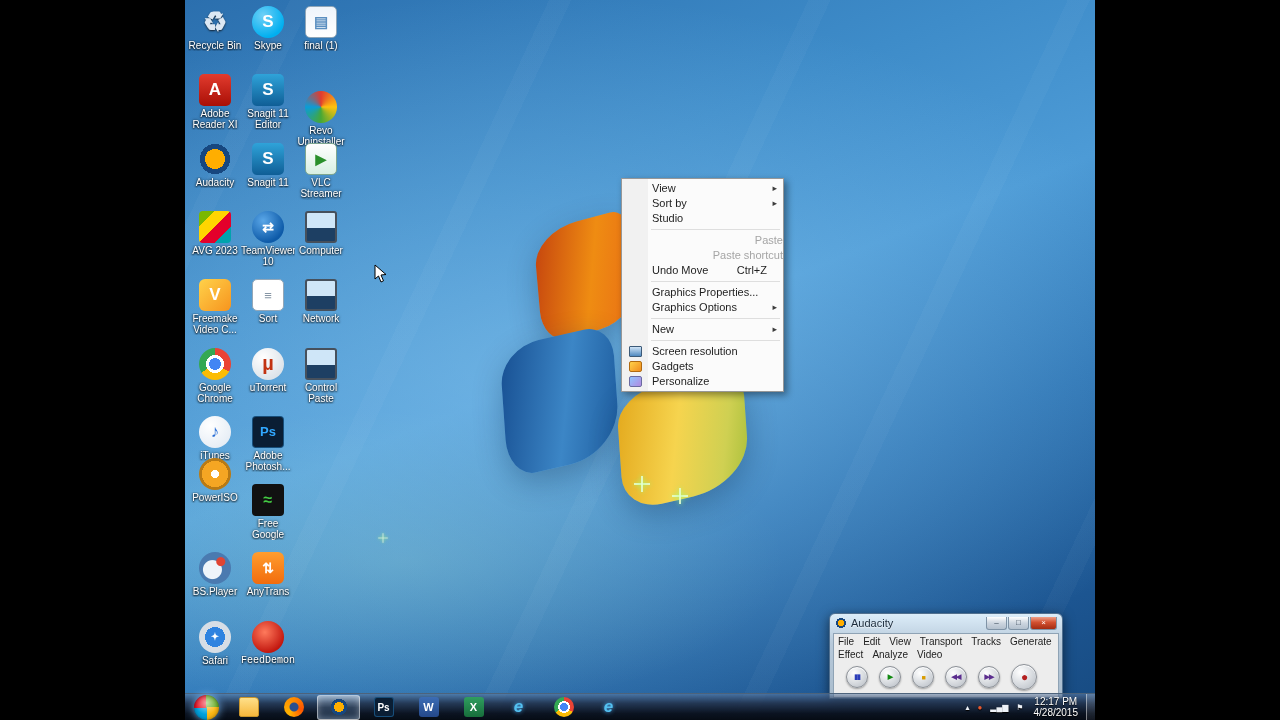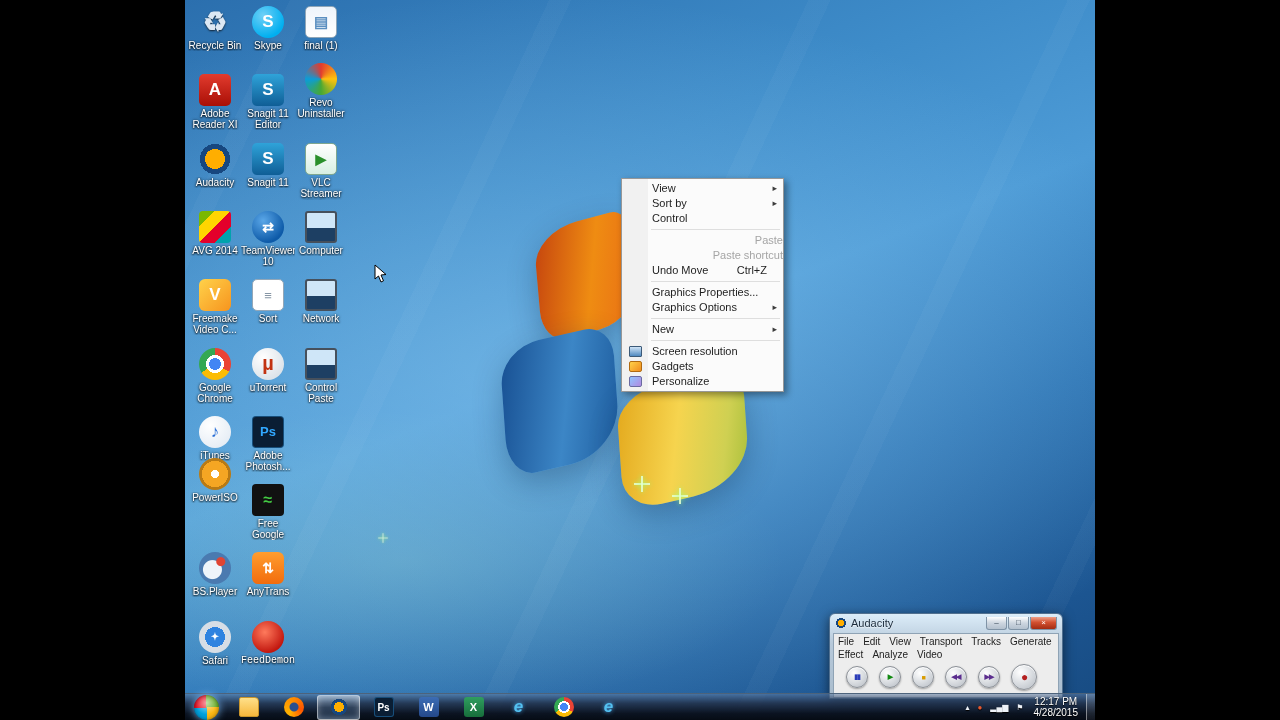--- a/index.html
+++ b/index.html
@@ -172,39 +172,39 @@
         <div class="dlabel">final (1)</div>
       </div>
       <div class="dicon" style="left: 3px; top: 74.3px;">
         <div class="tile i-reader">A</div>
         <div class="dlabel">Adobe Reader XI</div>
       </div>
       <div class="dicon" style="left: 56px; top: 74.3px;">
         <div class="tile i-snagit">S</div>
         <div class="dlabel">Snagit 11 Editor</div>
       </div>
-      <div class="dicon" style="left: 109px; top: 63px;">
+      <div class="dicon" style="left: 109px; top: 91px;">
         <div class="tile i-revo"></div>
         <div class="dlabel">Revo Uninstaller</div>
       </div>
       <div class="dicon" style="left: 3px; top: 142.6px;">
         <div class="tile i-audacity"></div>
         <div class="dlabel">Audacity</div>
       </div>
       <div class="dicon" style="left: 56px; top: 142.6px;">
         <div class="tile i-snagit">S</div>
         <div class="dlabel">Snagit 11</div>
       </div>
       <div class="dicon" style="left: 109px; top: 142.6px;">
         <div class="tile i-vlc">▶</div>
         <div class="dlabel">VLC Streamer Helper</div>
       </div>
       <div class="dicon" style="left: 3px; top: 210.9px;">
         <div class="tile i-avg"></div>
-        <div class="dlabel">AVG 2014</div>
+        <div class="dlabel">AVG 2023</div>
       </div>
       <div class="dicon" style="left: 56px; top: 210.9px;">
         <div class="tile i-teamviewer">⇄</div>
         <div class="dlabel">TeamViewer 10</div>
       </div>
       <div class="dicon" style="left: 109px; top: 210.9px;">
         <div class="tile i-computer"></div>
         <div class="dlabel">Computer</div>
       </div>
       <div class="dicon" style="left: 3px; top: 279.2px;">
@@ -268,21 +268,21 @@
   <div id="context-menu">
       <div class="mitem">
         <span class="mlabel">View</span>
         <span class="marrow">▸</span>
       </div>
       <div class="mitem">
         <span class="mlabel">Sort by</span>
         <span class="marrow">▸</span>
       </div>
       <div class="mitem">
-        <span class="mlabel">Control</span>
+        <span class="mlabel">Studio</span>
       </div>
       <div class="msep"></div>
       <div class="mitem disabled">
         <span class="mlabel">Paste</span>
       </div>
       <div class="mitem disabled">
         <span class="mlabel">Paste shortcut</span>
       </div>
       <div class="mitem">
         <span class="mlabel">Undo Move</span>

